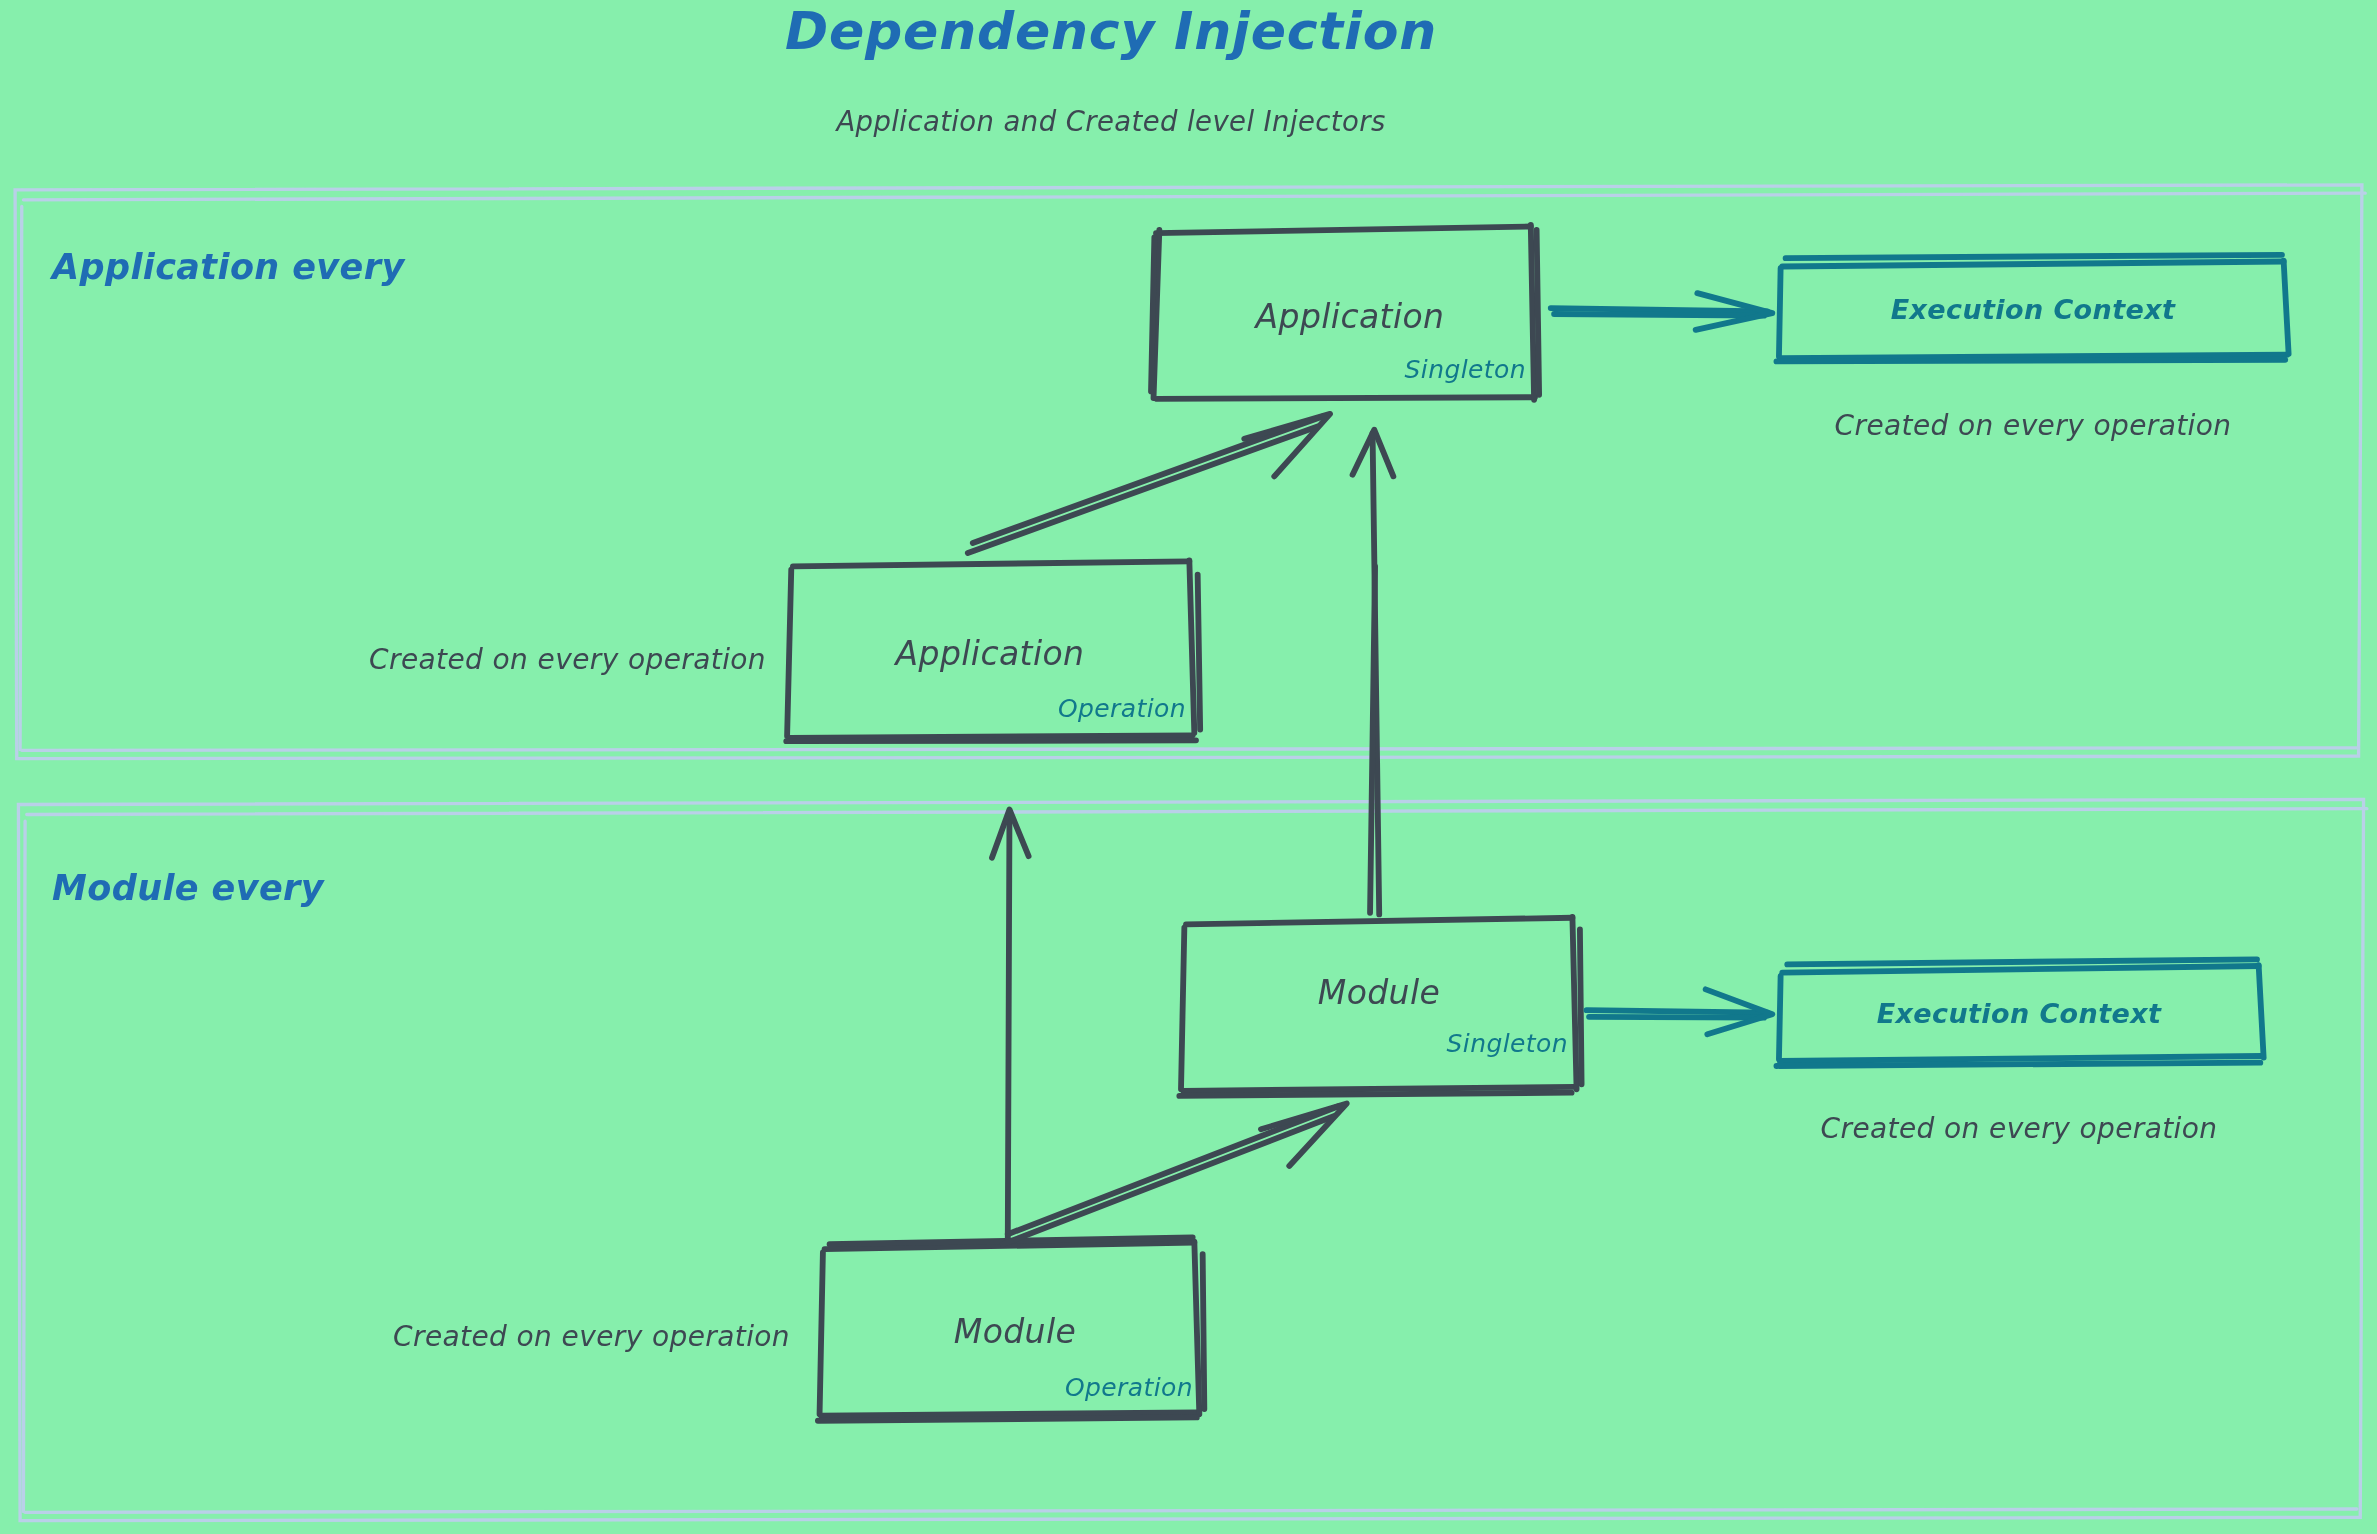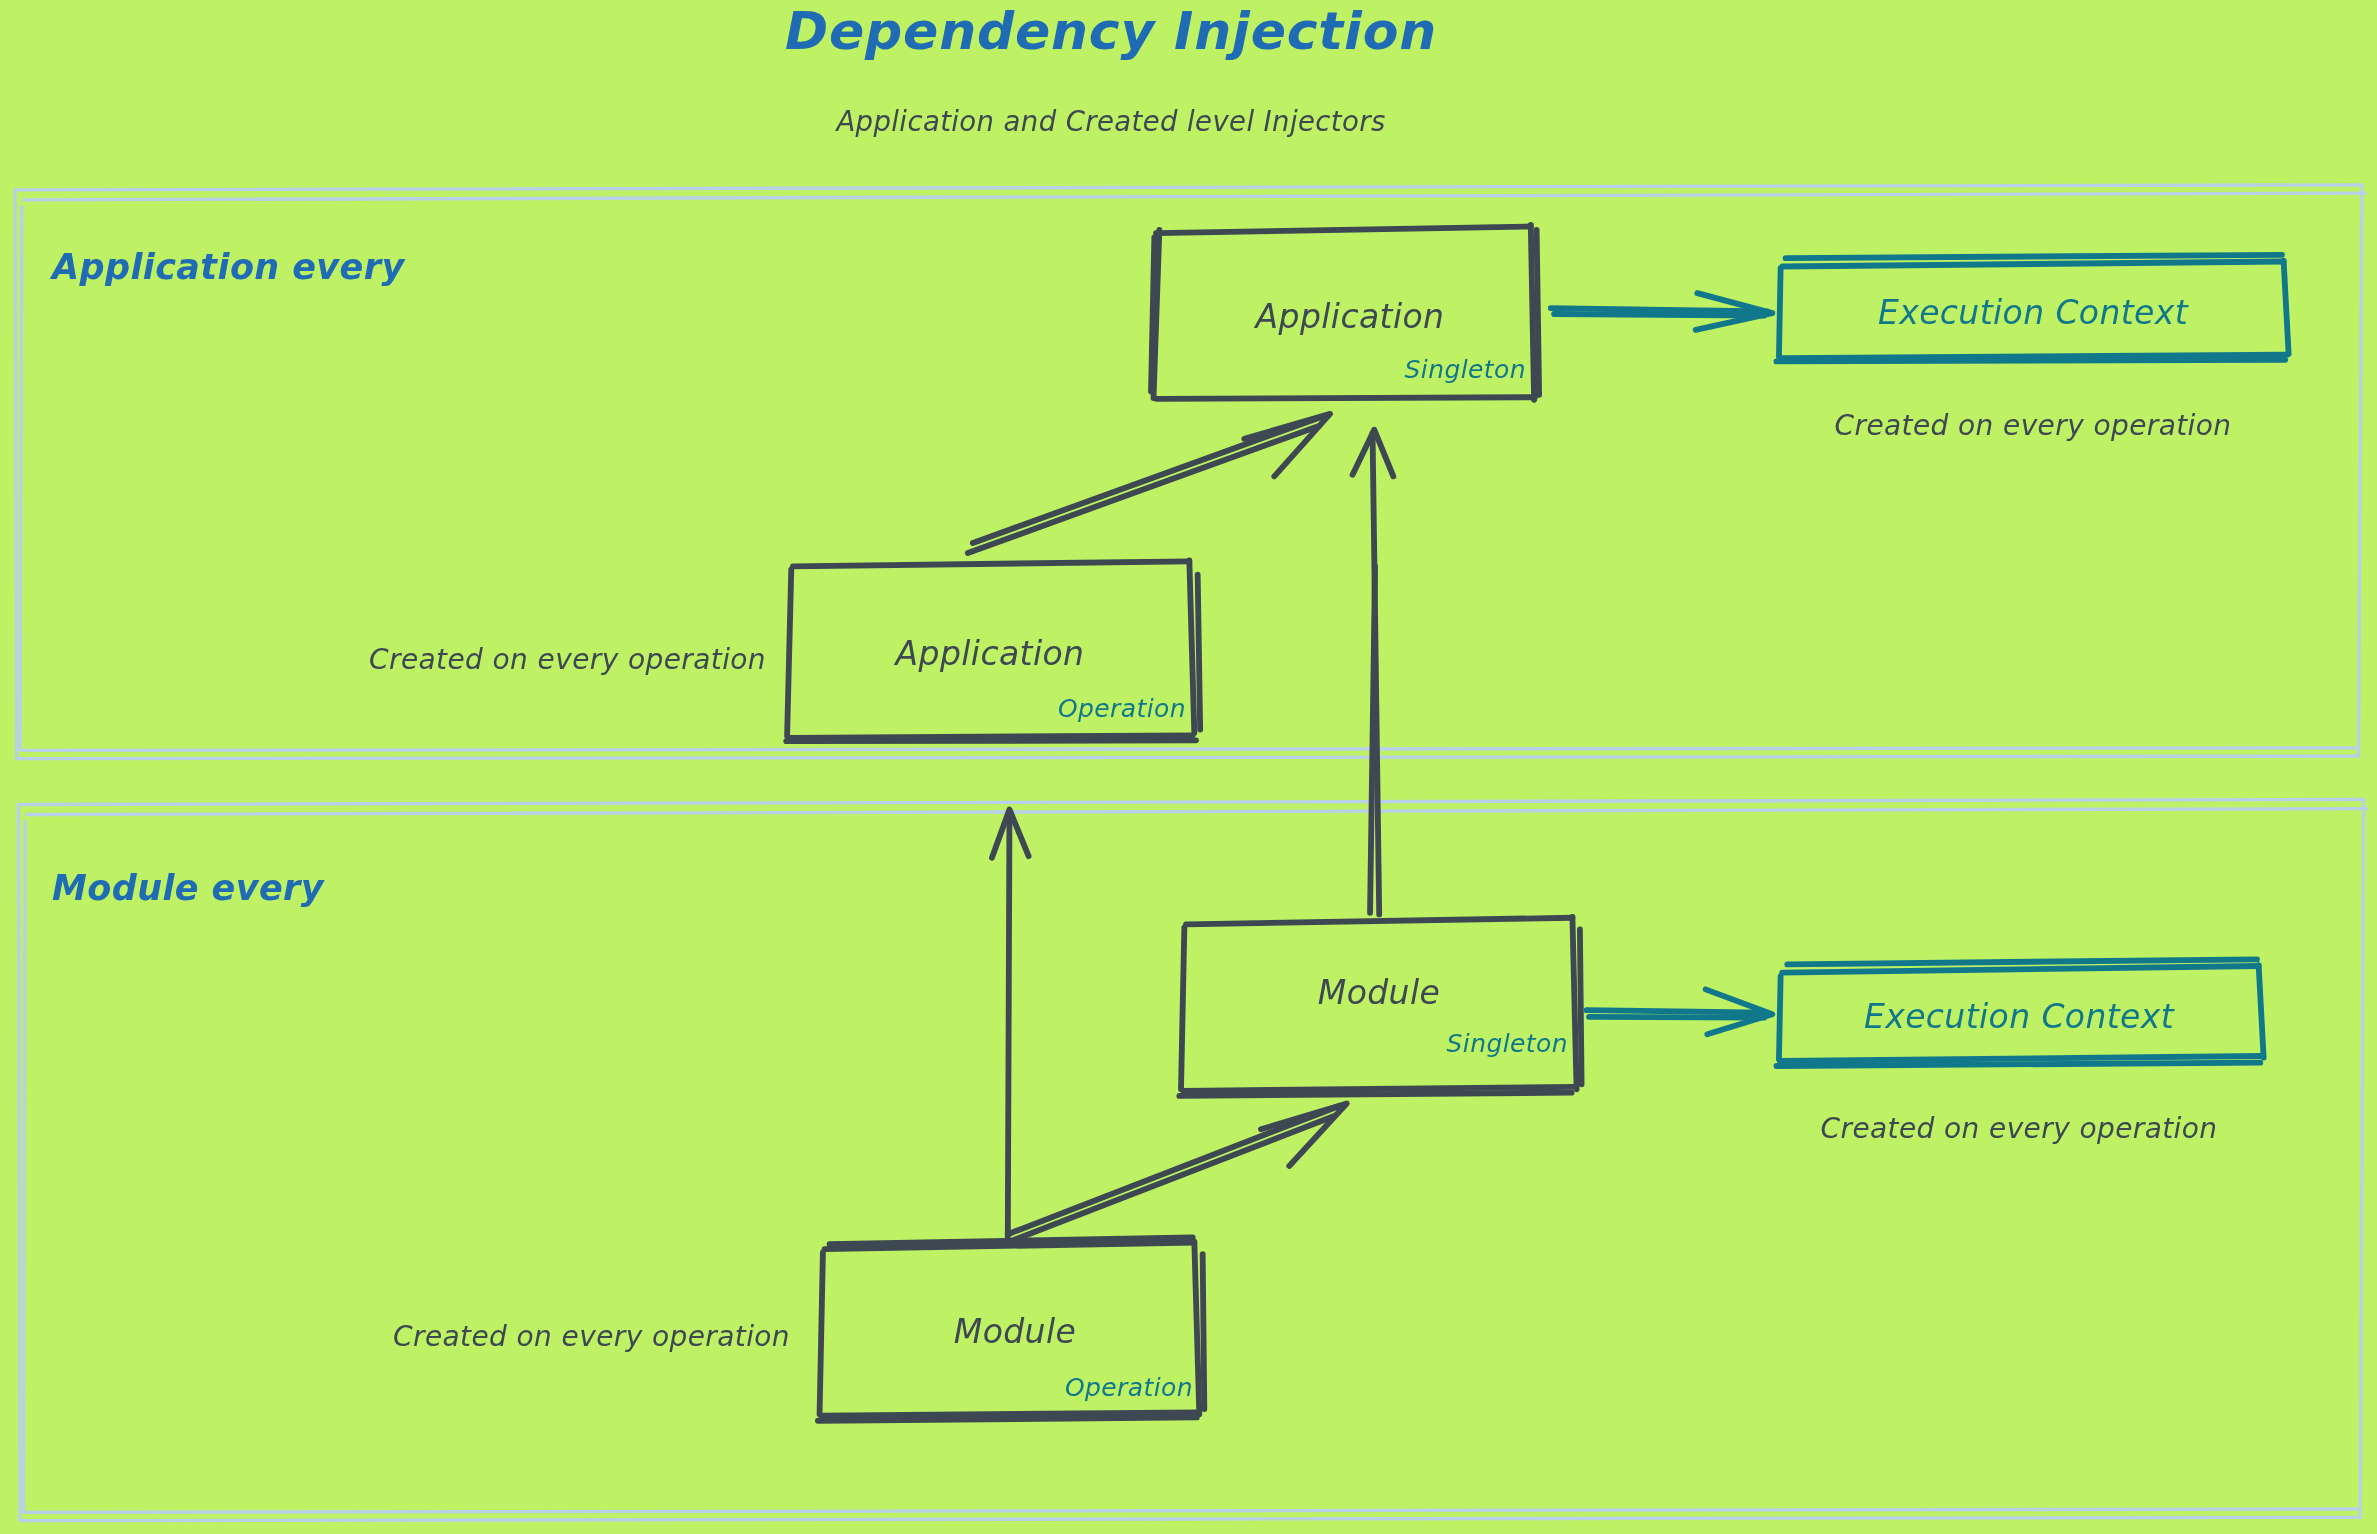--- a/index.html
+++ b/index.html
@@ -8,21 +8,21 @@
     padding: 0;
     background: #ffffff;
   }
   body {
     font-family: "DejaVu Sans", sans-serif;
   }
   #canvas {
     position: relative;
     width: 2377px;
     height: 1534px;
-    background: #bef264;
+    background: #86efac;
     overflow: hidden;
   }
   #sketch {
     position: absolute;
     left: 0;
     top: 0;
     width: 2377px;
     height: 1534px;
   }
   .lbl {
@@ -62,24 +62,25 @@
     letter-spacing: 0.4px;
     text-align: center;
   }
   .node-scope {
     font-size: 25px;
     color: #11788c;
     font-style: italic;
     letter-spacing: 0.4px;
   }
   .ctx-title {
-    font-size: 33px;
+    font-size: 27px;
     color: #11788c;
     font-style: italic;
     letter-spacing: 0.4px;
+    font-weight: bold;
   }
   .caption {
     font-size: 28px;
     color: #3d4852;
     font-style: italic;
     letter-spacing: 0.4px;
   }
   .center { transform: translateX(-50%); }
   .right  { transform: translateX(-100%); }
 </style>

